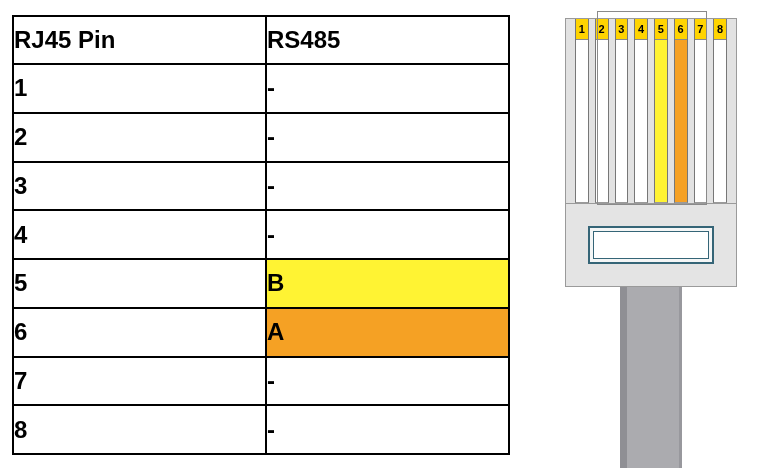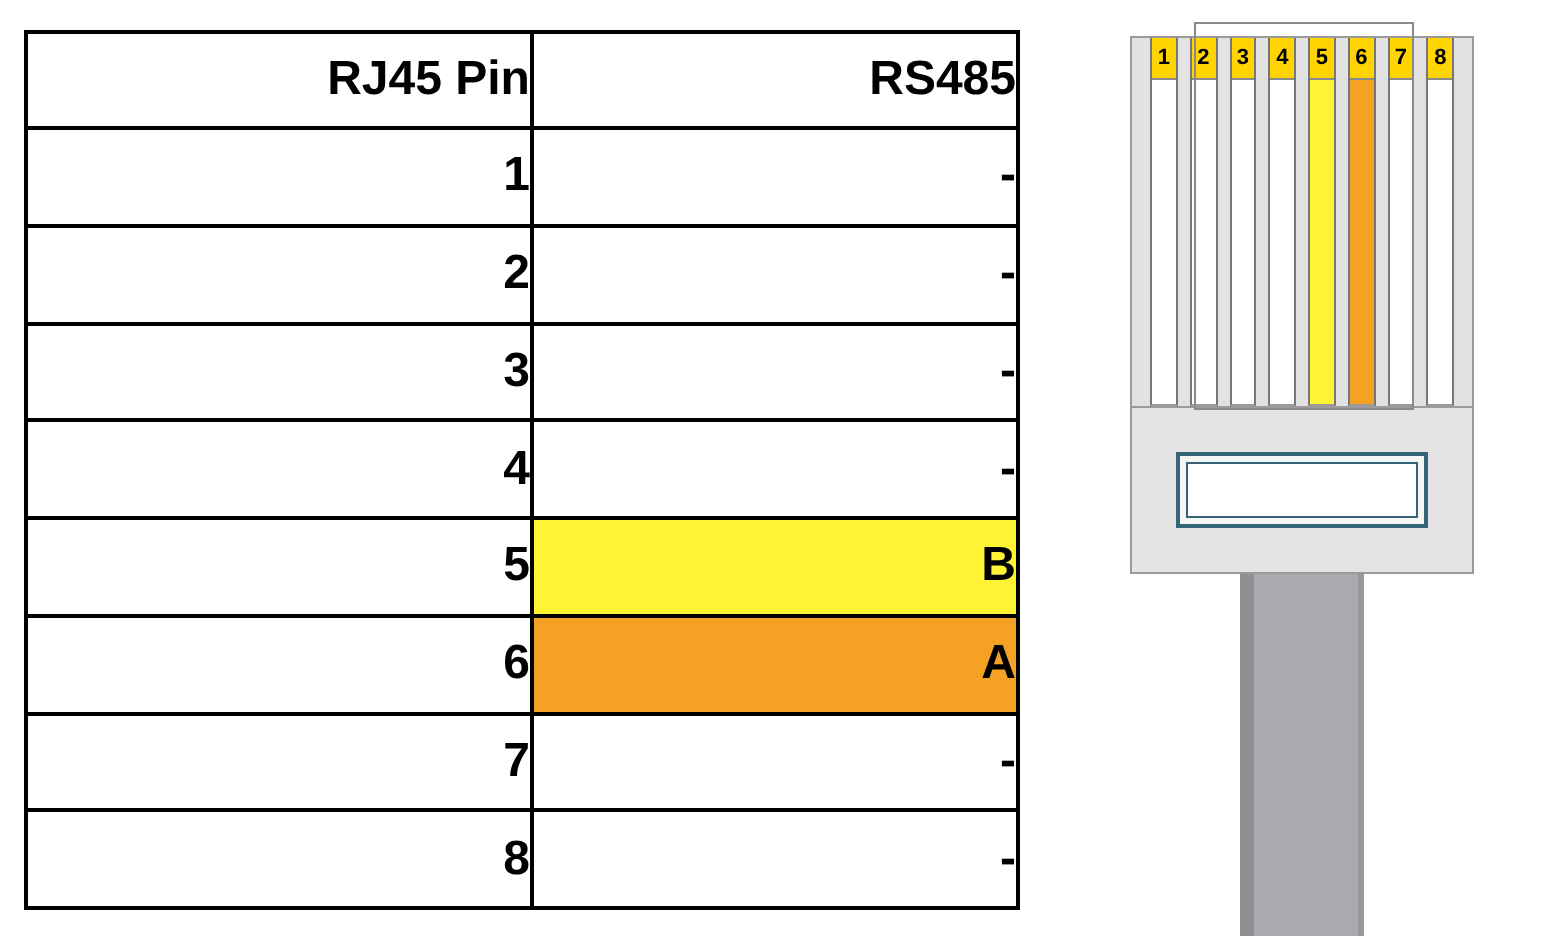--- a/index.html
+++ b/index.html
@@ -22,21 +22,21 @@
     left: 12px;
     top: 15px;
     width: 498px;
     height: 440px;
     border-collapse: collapse;
     table-layout: fixed;
   }
   table.pin-table th,
   table.pin-table td {
     border: 2px solid #000000;
-    text-align: right;
+    text-align: left;
     vertical-align: middle;
     font-size: 24px;
     font-weight: bold;
     color: #000000;
     padding: 0;
     height: 46px;
   }
   table.pin-table col.c-pin { width: 51%; }
   table.pin-table col.c-sig { width: 49%; }
 

